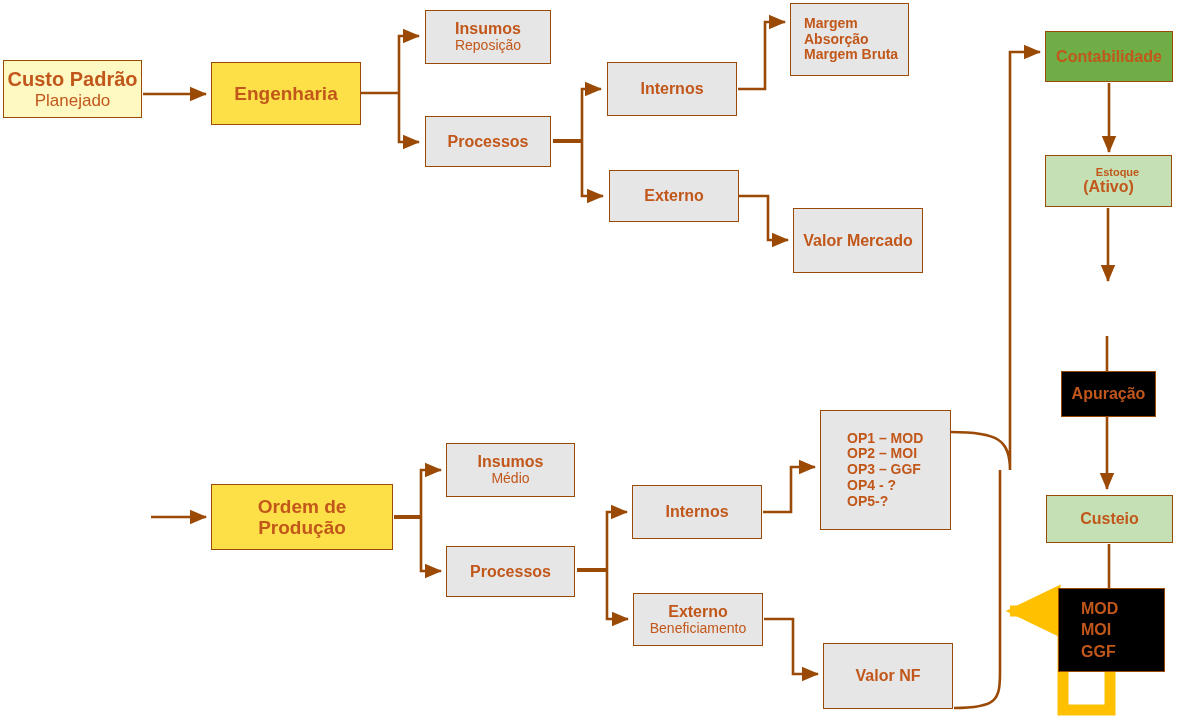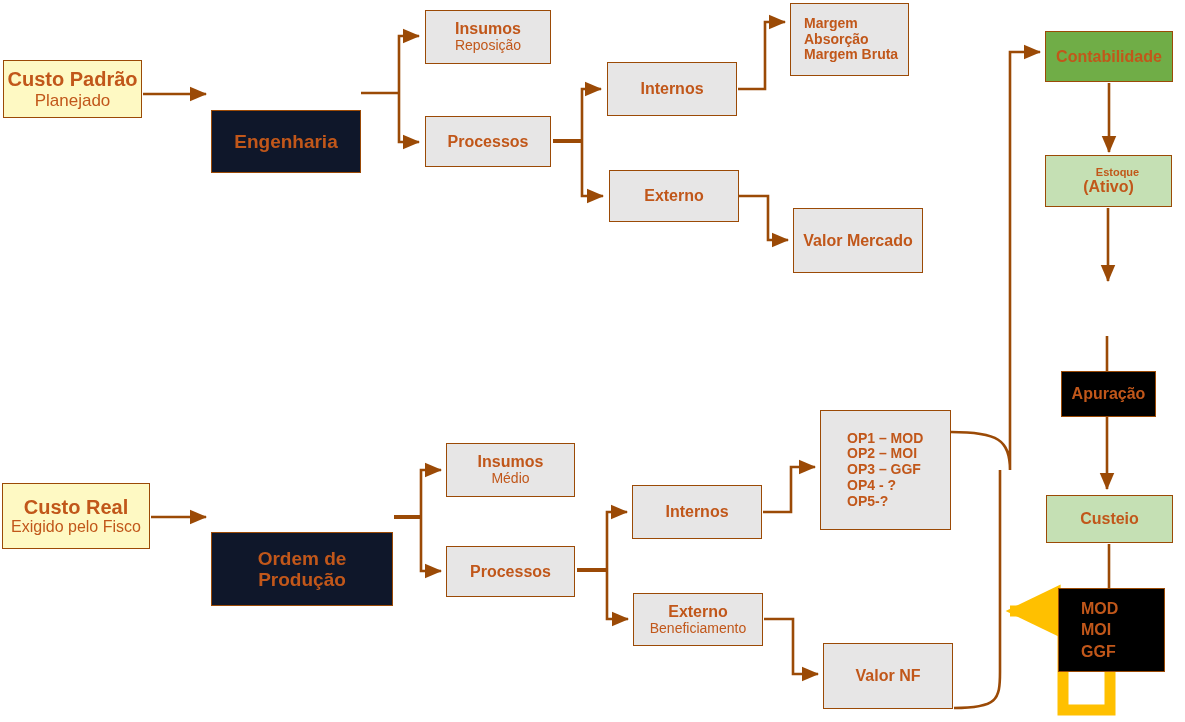--- a/index.html
+++ b/index.html
@@ -5,21 +5,21 @@
   html,body{margin:0;padding:0;background:#ffffff;}
   body{width:1185px;height:722px;font-family:"Liberation Sans",sans-serif;}
   #stage{position:relative;width:1185px;height:722px;overflow:hidden;background:#fff;}
   #wires{position:absolute;left:0;top:0;width:1185px;height:722px;}
   .box{position:absolute;box-sizing:border-box;border:1.6px solid #9b4a06;
        display:flex;flex-direction:column;align-items:center;justify-content:center;
        text-align:center;color:#c1571a;line-height:1.12;}
   .box .t1{font-weight:bold;}
   .box .t2{font-weight:normal;}
   .blue{background:#fef9c3;}
-  .bluelt{background:#0f172a;margin-top:48px;}
+  .bluelt{background:#fde047;}
   .gray{background:#e7e6e6;}
   .grn-dark{background:#70ad47;}
   .grn-mid{background:#c5e0b4;}
   .grn-lt{background:#000000;}
   .lead{align-items:flex-start;text-align:left;}
   .lead .ln{display:block;font-weight:bold;}
 </style>
 </head>
 <body>
 
@@ -99,26 +99,22 @@
   <div class="box gray lead" style="left:790px;top:3px;width:119px;height:73px;padding-left:13px;justify-content:center;">
     <span class="ln" style="font-size:14px;">Margem</span>
     <span class="ln" style="font-size:14px;">Absorção</span>
     <span class="ln" style="font-size:14px;">Margem Bruta</span>
   </div>
 
   <div class="box gray" style="left:793px;top:208px;width:130px;height:65px;">
     <span class="t1" style="font-size:16px;">Valor Mercado</span>
   </div>
 
-  <div class="box blue" style="left:2px;top:483px;width:148px;height:66px;">
-    <span class="t1" style="font-size:20px;">Custo Real</span>
-    <span class="t2" style="font-size:16px;">Exigido pelo Fisco</span>
-  </div>
 
-  <div class="box bluelt" style="left:211px;top:484px;width:182px;height:74px;">
+  <div class="box bluelt" style="left:211px;top:484px;width:182px;height:66px;">
     <span class="t1" style="font-size:19px;">Ordem de</span>
     <span class="t1" style="font-size:19px;">Produção</span>
   </div>
 
   <div class="box gray" style="left:446px;top:443px;width:129px;height:54px;">
     <span class="t1" style="font-size:16px;">Insumos</span>
     <span class="t2" style="font-size:14px;">Médio</span>
   </div>
 
   <div class="box gray" style="left:446px;top:546px;width:129px;height:51px;">

